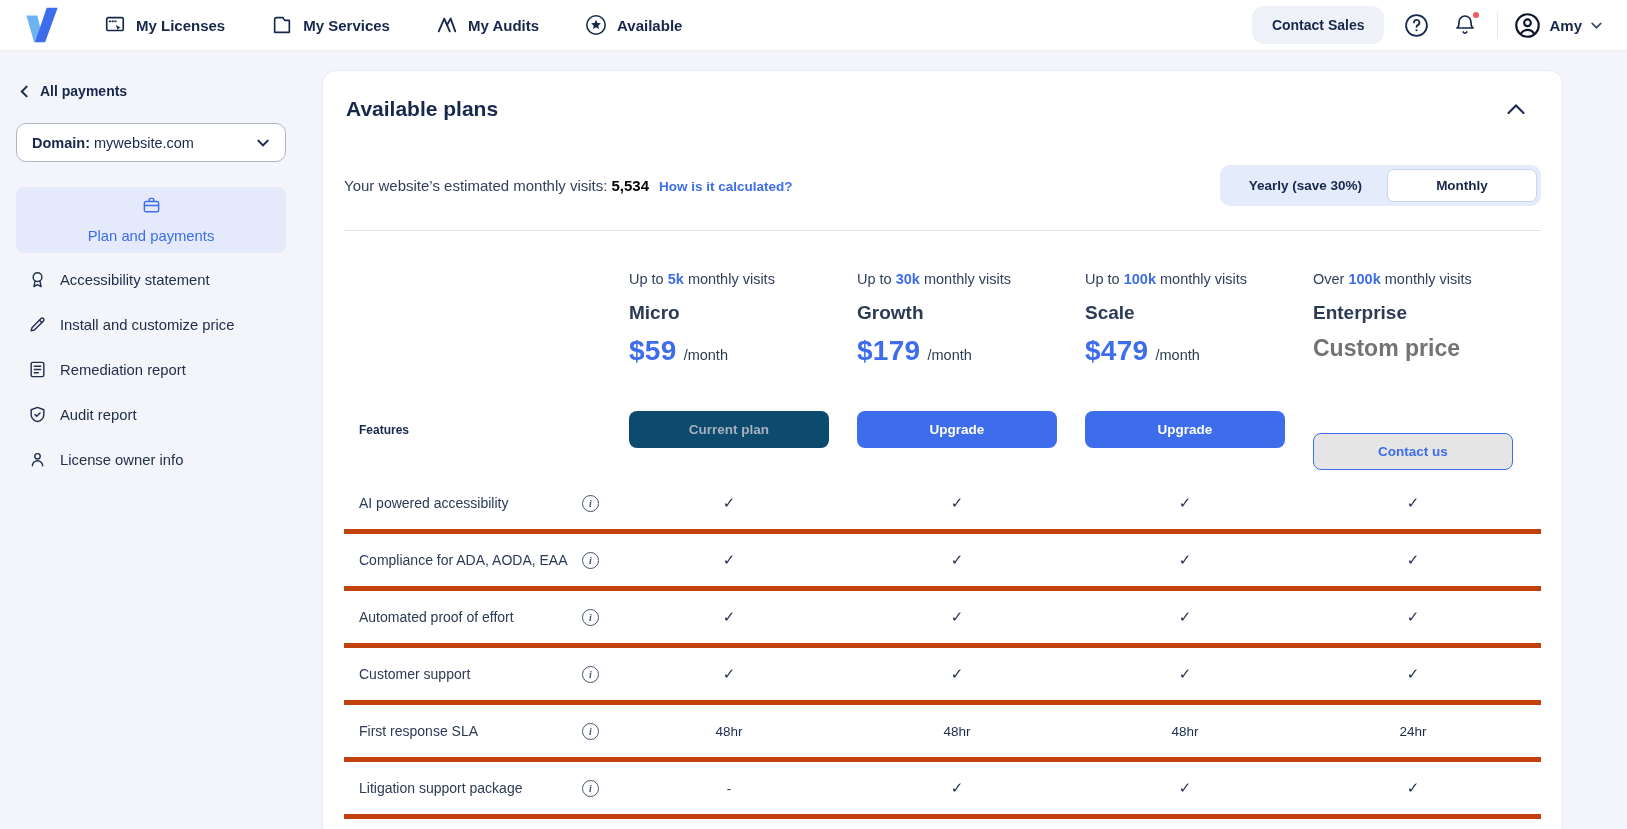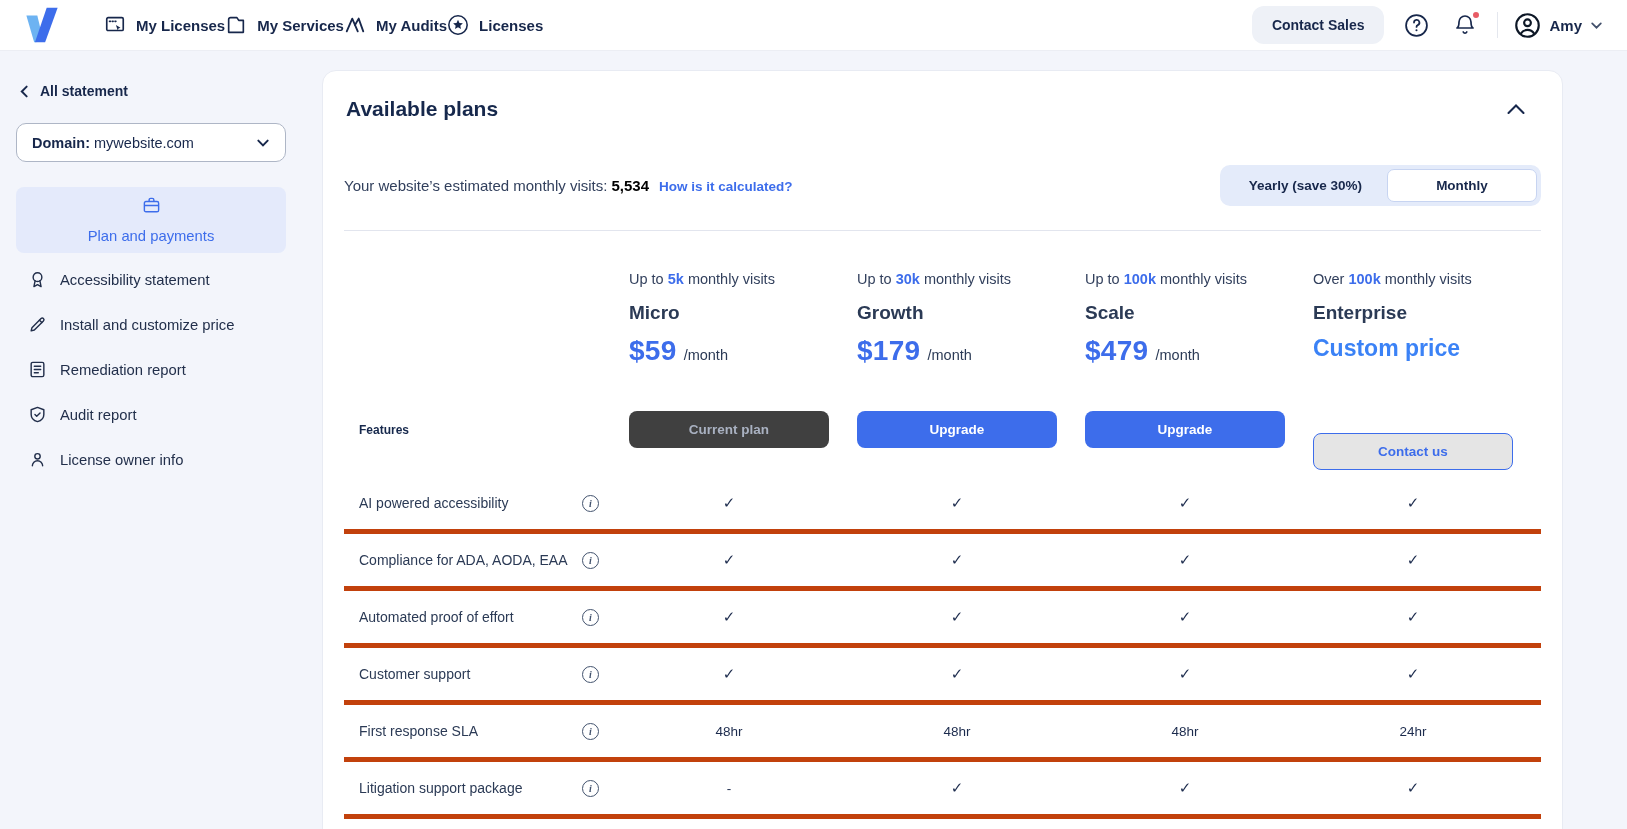--- a/index.html
+++ b/index.html
@@ -12,21 +12,21 @@
     -webkit-font-smoothing:antialiased;
   }
   svg { display:block; }
 
   
   .topnav {
     height:51px; background:#fff; border-bottom:1px solid #eceef4;
     display:flex; align-items:center; padding:0 24px 0 20px;
   }
   .logo { width:44px; height:44px; display:flex; align-items:center; justify-content:center; cursor:pointer; }
-  .nav-items { display:flex; margin-left:40px; }
+  .nav-items { display:flex; gap:46px; margin-left:40px; }
   .nav-item { display:flex; align-items:center; gap:10px; font-size:15px; font-weight:700; color:#17274b; cursor:pointer; }
   .nav-item svg { stroke:#17274b; }
   .nav-right { margin-left:auto; display:flex; align-items:center; gap:16px; }
   .contact-btn {
     background:#eef1f7; border:none; border-radius:12px; padding:11px 20px;
     font-family:inherit; font-size:14px; font-weight:700; color:#17274b; cursor:pointer;
   }
   .icon-btn { background:none; border:none; padding:4px; cursor:pointer; position:relative; }
   .badge-dot { position:absolute; top:1px; right:0; width:10px; height:10px; border-radius:50%; background:#e85c66; border:2px solid #fff; }
   .nav-divider { width:1px; height:26px; background:#e4e7ee; }
@@ -72,31 +72,31 @@
   .head-divider { border:none; border-top:1px solid #e2e5ee; margin:24px 0 0; }
 
   
   .grid-row { display:grid; grid-template-columns:285px 1fr 1fr 1fr 1fr; }
   .plan-head { padding-top:40px; padding-bottom:22px; }
   .plan-visits { font-size:14.5px; color:#32405d; }
   .plan-visits .hl { color:#3d6deb; font-weight:700; }
   .plan-name { font-size:19px; font-weight:700; color:#2b3a55; margin-top:15px; }
   .plan-price { margin-top:11px; display:flex; align-items:baseline; gap:7px; }
   .price-val { font-size:28px; font-weight:800; color:#3d6deb; letter-spacing:.3px; }
-  .price-custom { font-size:23px; font-weight:800; color:#3b82f6; }
+  .price-custom { font-size:23px; font-weight:800; color:#737373; }
   .price-per { font-size:14.5px; color:#2b3a55; }
 
   .btn-row { align-items:center; padding-bottom:2px; }
   .features-label { font-size:12px; font-weight:700; color:#16284c; padding-left:15px; }
   .btn {
     width:200px; height:37px; border-radius:8px; border:none; cursor:pointer;
     font-family:inherit; font-size:13.5px; font-weight:700;
     display:flex; align-items:center; justify-content:center;
   }
-  .btn.disabled { background:#404040; color:#a9b1c1; cursor:default; }
+  .btn.disabled { background:#0c4a6e; color:#a9b1c1; cursor:default; }
   .btn.primary { background:#3d6deb; color:#fff; }
   .btn.outline { background:#e5e5e5; border:1.6px solid #3d6deb; color:#3d6deb;margin-top:44px; }
 
   .feat-row { height:57px; border-bottom:5px solid #c2410c; align-items:center; }
   .feat-row:first-of-type { margin-top:5px; }
   .feat-label-cell { display:flex; align-items:center; justify-content:space-between; padding:0 30px 0 15px; }
   .feat-label { font-size:14px; color:#2b3a55; }
   .info-icon {
     width:17px; height:17px; border:1.3px solid #43536e; border-radius:50%;
     display:flex; align-items:center; justify-content:center;
@@ -144,21 +144,21 @@
         </span>
         <span>My Audits</span>
       </div>
       <div class="nav-item">
         <span style="color:#17274b">
           <svg width="22" height="22" viewBox="0 0 24 24" fill="none" stroke-width="1.7">
             <circle cx="12" cy="12" r="10"></circle>
             <path d="M12 6.4l1.6 3.4 3.7.4-2.8 2.5.8 3.6L12 14.4l-3.3 1.9.8-3.6-2.8-2.5 3.7-.4z" fill="currentColor" stroke="none"></path>
           </svg>
         </span>
-        <span>Licenses</span>
+        <span>Available</span>
       </div>
     </nav>
   <div class="nav-right">
     <button class="contact-btn">Contact Sales</button>
     <button class="icon-btn">
       <span>
         <svg width="25" height="25" viewBox="0 0 24 24" fill="none" stroke="#17274b" stroke-width="1.7">
           <circle cx="12" cy="12" r="10"></circle>
           <path d="M9.6 9.2a2.6 2.6 0 1 1 3.6 2.4c-.8.35-1.2.9-1.2 1.8" stroke-linecap="round"></path>
           <circle cx="12" cy="16.6" r="1" fill="#17274b" stroke="none"></circle>
@@ -195,21 +195,21 @@
 
 <div class="page">
 
   <aside class="sidebar">
     <div class="back-link">
       <span>
         <svg width="13" height="13" viewBox="0 0 12 12" fill="none" stroke="#17274b" stroke-width="1.8" stroke-linecap="round">
             <path d="M8 1.5 3.5 6 8 10.5"></path>
           </svg>
       </span>
-      <span>All statement</span>
+      <span>All payments</span>
     </div>
     <div class="domain-select">
       <span>
         <b>Domain:</b>
         <span>mywebsite.com</span>
       </span>
       <span>
         <svg width="14" height="14" viewBox="0 0 12 12" fill="none" stroke="#17274b" stroke-width="1.7" stroke-linecap="round">
             <path d="M2 4l4 4 4-4"></path>
           </svg>

